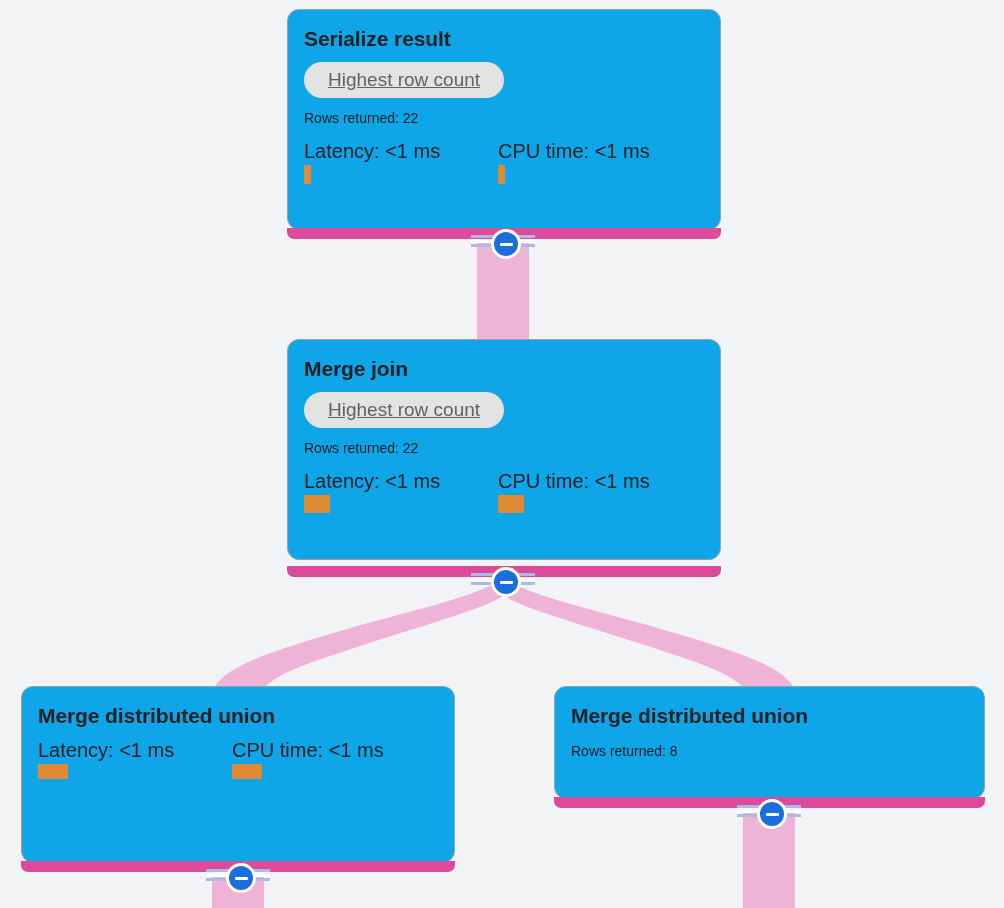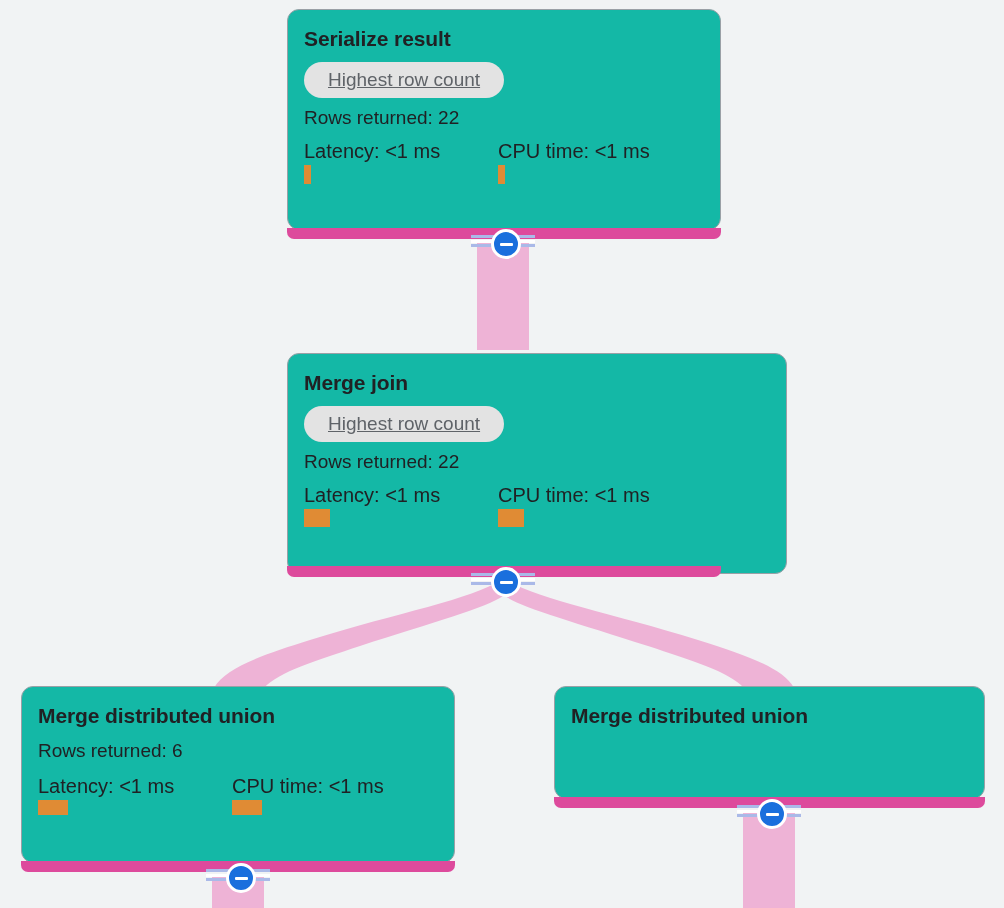--- a/index.html
+++ b/index.html
@@ -34,21 +34,21 @@
   }
   
   .node {
     position: absolute;
     z-index: 3;
     box-sizing: border-box;
   }
   .node-card {
     position: relative;
     box-sizing: border-box;
-    background: #14b8a6;
+    background: #0ea5e9;
     border: 1px solid #9aa0a6;
     border-radius: 12px;
     width: 100%;
     height: 100%;
     padding: 16px 16px 0 16px;
     overflow: hidden;
   }
   .node-title {
     font-size: 21px;
     line-height: 26px;
@@ -64,21 +64,21 @@
     color: #5f6368;
     font-size: 19px;
     line-height: 22px;
     border-radius: 18px;
     padding: 7px 24px;
     margin: 0 0 8px 0;
     white-space: nowrap;
     text-decoration: underline;
   }
   .node-rows {
-    font-size: 19px;
+    font-size: 14px;
     line-height: 24px;
     color: #202124;
     margin: 0 0 10px 0;
     white-space: nowrap;
   }
   .metrics {
     display: flex;
     flex-direction: row;
   }
   .metric {
@@ -215,21 +215,21 @@
   <div class="node-footer" style="left:287px; top:228px; width:434px; height:11px;"></div>
   <div class="toggle" style="left:503px; top:241px;">
     <div class="toggle-rails">
       <div class="toggle-rail-mid"></div>
     </div>
     <div class="toggle-btn">
       <span class="toggle-minus"></span>
     </div>
   </div>
 
-  <div class="node" style="left:287px; top:353px; width:500px; height:221px;">
+  <div class="node" style="left:287px; top:339px; width:434px; height:221px;">
     <div class="node-card">
       <div class="node-title">Merge join</div>
       <div class="node-chip">Highest row count</div>
       <div class="node-rows">Rows returned: 22</div>
       <div class="metrics">
         <div class="metric" style="width:194px;">
           <span class="metric-label">Latency: &lt;1 ms</span>
           <span class="metric-bar" style="width:26px; height:18px;"></span>
         </div>
         <div class="metric">
@@ -245,21 +245,20 @@
       <div class="toggle-rail-mid"></div>
     </div>
     <div class="toggle-btn">
       <span class="toggle-minus"></span>
     </div>
   </div>
 
   <div class="node" style="left:21px; top:686px; width:434px; height:177px;">
     <div class="node-card">
       <div class="node-title">Merge distributed union</div>
-      <div class="node-rows" style="margin-bottom:12px;">Rows returned: 6</div>
       <div class="metrics">
         <div class="metric" style="width:194px;">
           <span class="metric-label">Latency: &lt;1 ms</span>
           <span class="metric-bar" style="width:30px; height:15px;"></span>
         </div>
         <div class="metric">
           <span class="metric-label">CPU time: &lt;1 ms</span>
           <span class="metric-bar" style="width:30px; height:15px;"></span>
         </div>
       </div>
@@ -271,20 +270,21 @@
       <div class="toggle-rail-mid"></div>
     </div>
     <div class="toggle-btn">
       <span class="toggle-minus"></span>
     </div>
   </div>
 
   <div class="node" style="left:554px; top:686px; width:431px; height:113px;">
     <div class="node-card">
       <div class="node-title">Merge distributed union</div>
+      <div class="node-rows">Rows returned: 8</div>
     </div>
   </div>
   <div class="node-footer" style="left:554px; top:797px; width:431px; height:11px;"></div>
   <div class="toggle" style="left:769px; top:811px;">
     <div class="toggle-rails">
       <div class="toggle-rail-mid"></div>
     </div>
     <div class="toggle-btn">
       <span class="toggle-minus"></span>
     </div>

